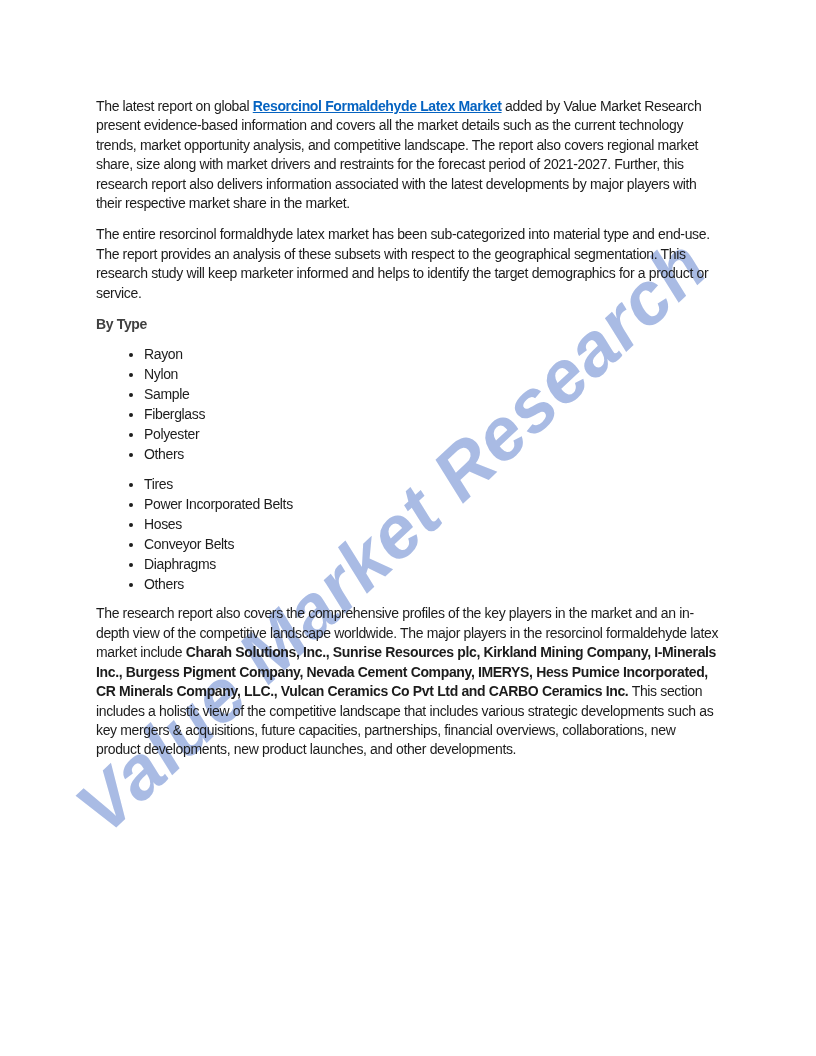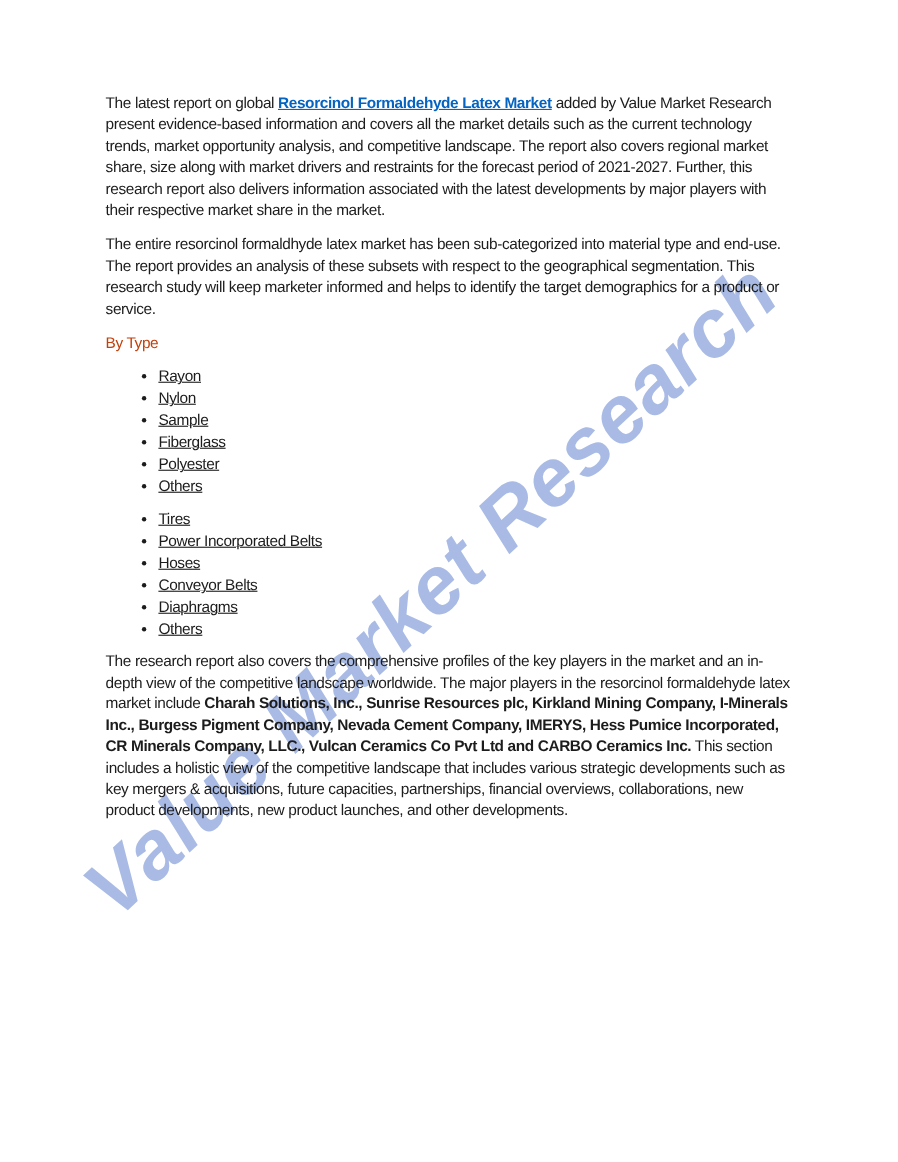--- a/index.html
+++ b/index.html
@@ -23,40 +23,39 @@
     color:var(--watermark-color,#9bb0e0);
     opacity:.85;
     transform:rotate(-43deg);
     transform-origin:center center;
     white-space:nowrap;
     z-index:0;
     pointer-events:none;
   }
   .content{
     position:absolute;
-    left:96px;top:84px;
+    left:96px;top:97px;
     width:624px;
     z-index:1;
     font-size:14px;
     letter-spacing:-0.35px;
     line-height:19.4px;
   }
   .content p{margin:0 0 12px 0;}
   .content h2{
     font-size:14px;
     line-height:19.4px;
-    font-weight:normal;
+    font-weight:bold;
     margin:0 0 10px 0;
-    color:#c2410c;
+    color:#404040;
   }
   .content ul{
     margin:0 0 10px 0;
     padding-left:48px;
     list-style:disc;
-    text-decoration:underline;
   }
   .content li{line-height:20px;}
   .b{font-weight:bold;}
   a.lnk{
     color:var(--link-color,#0563c1);
     text-decoration:underline;
     cursor:pointer;
   }
 </style>
 </head>

